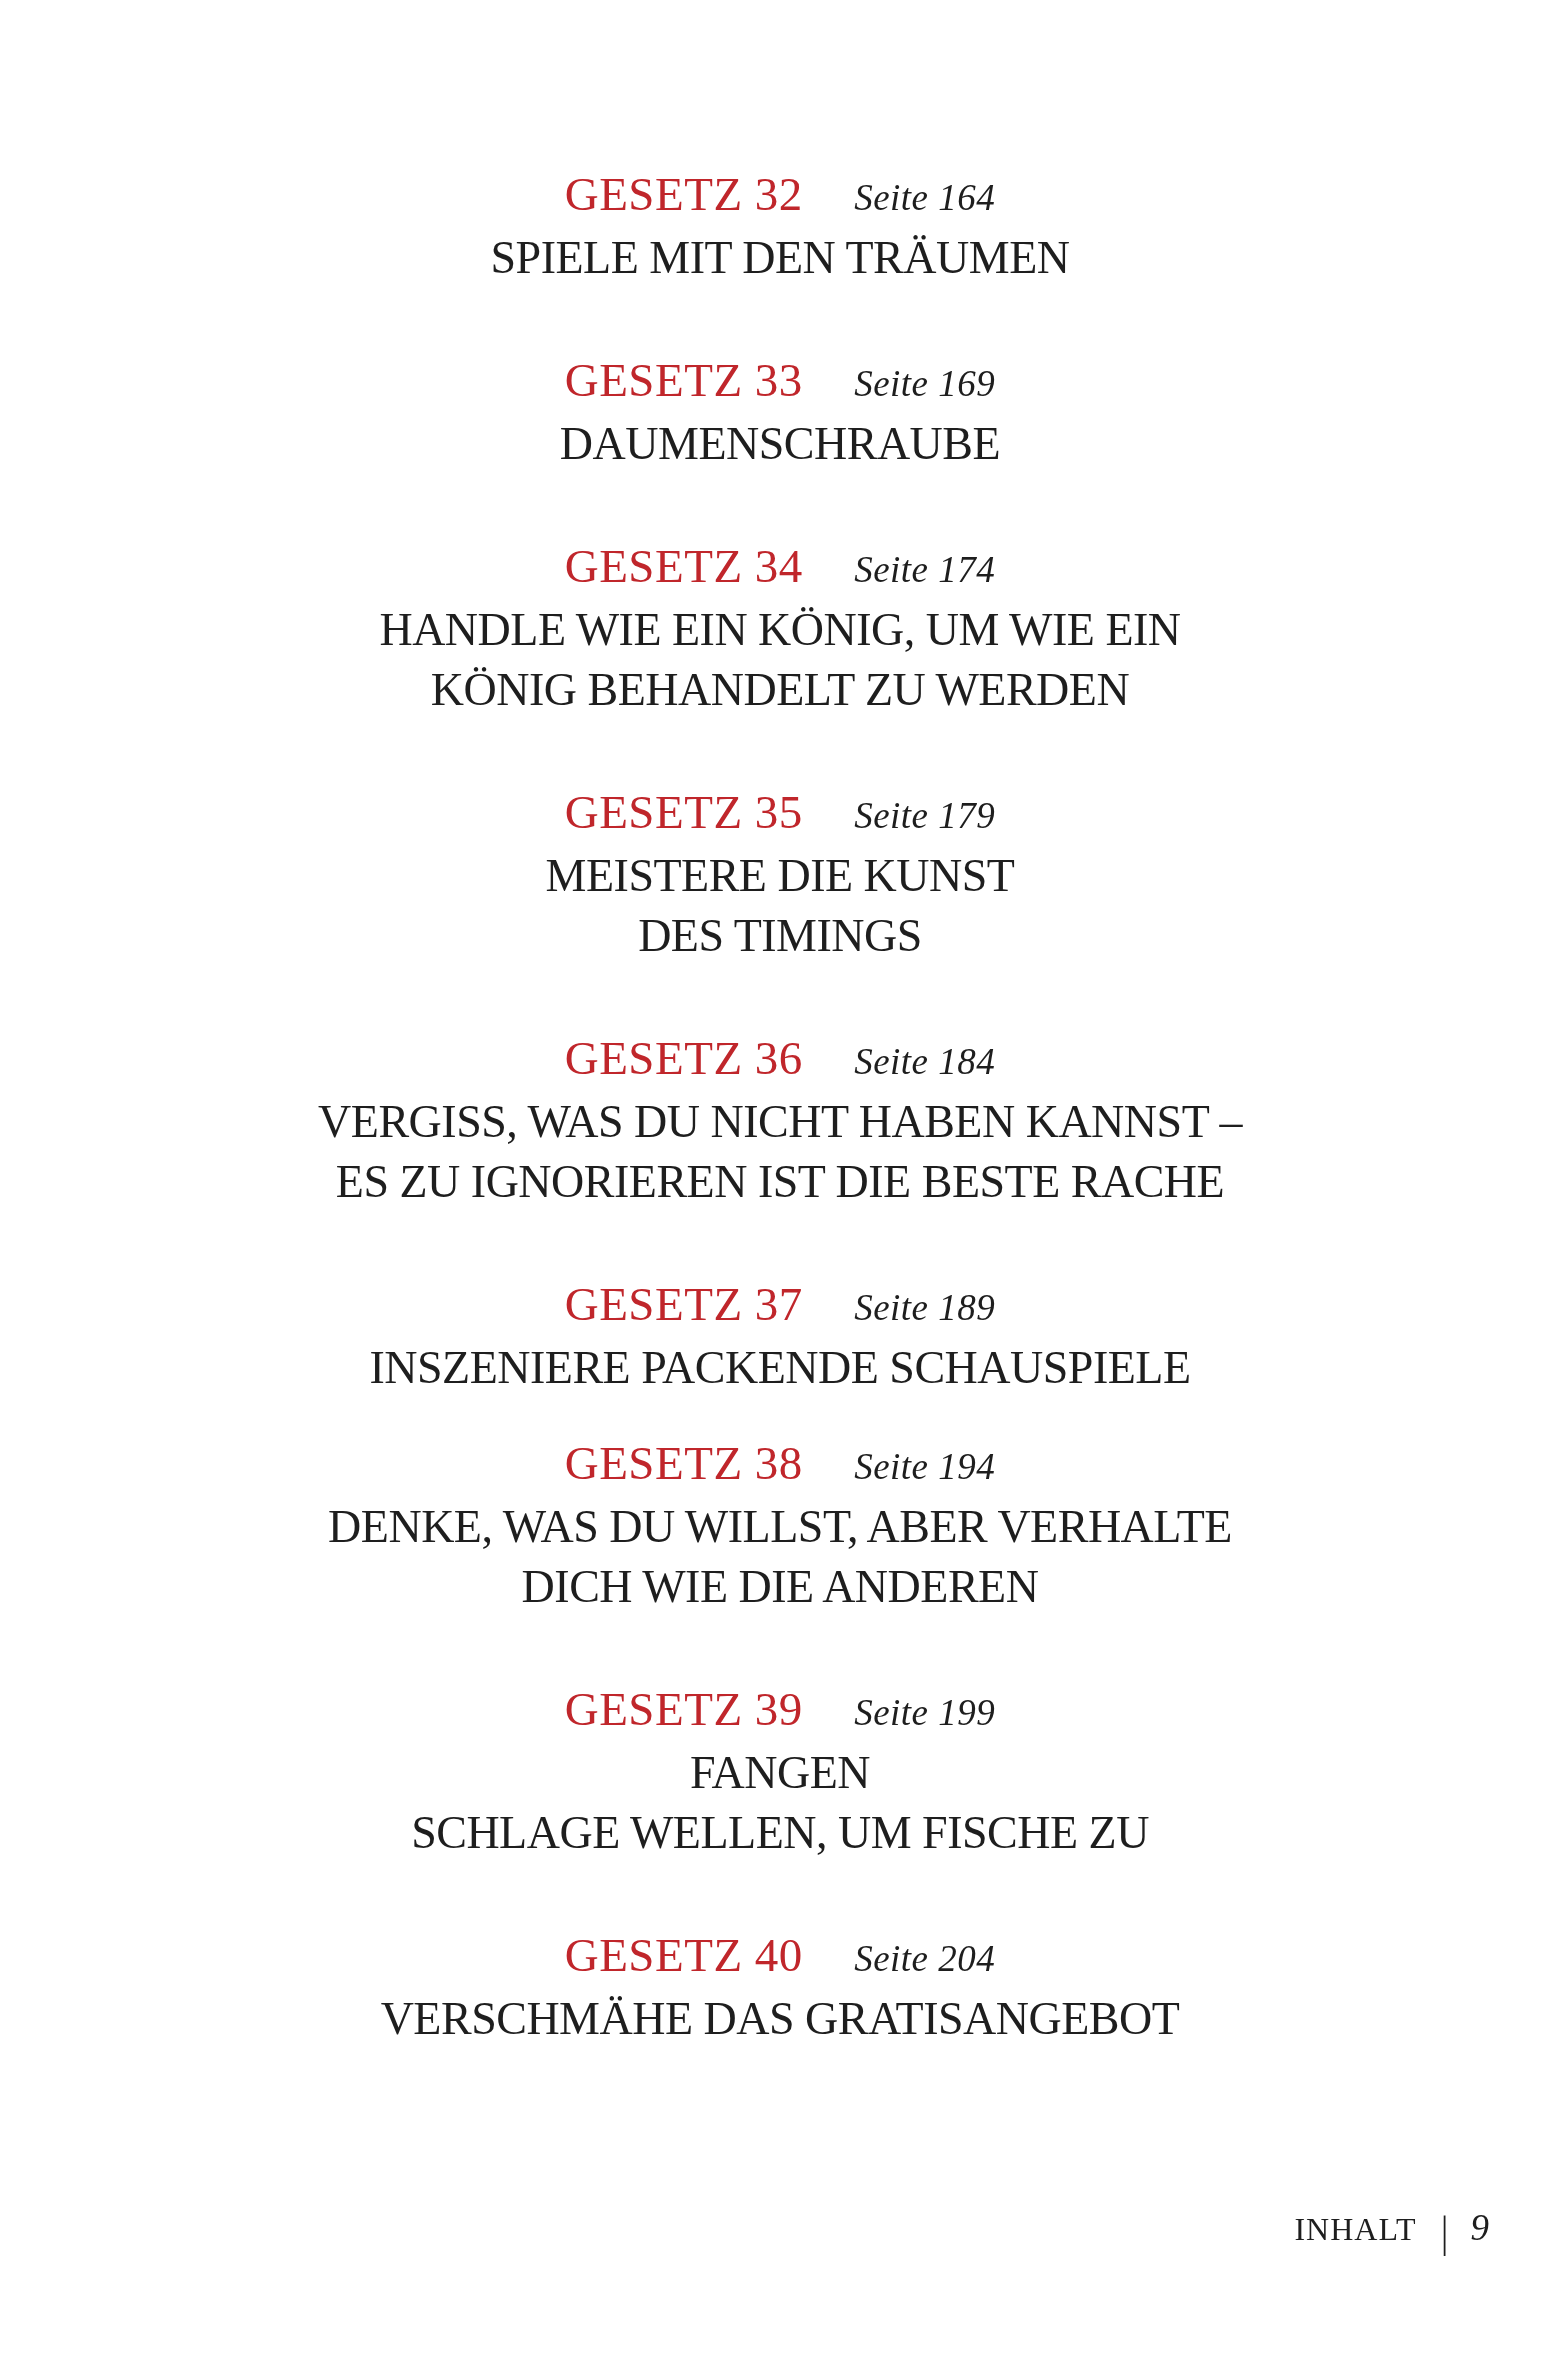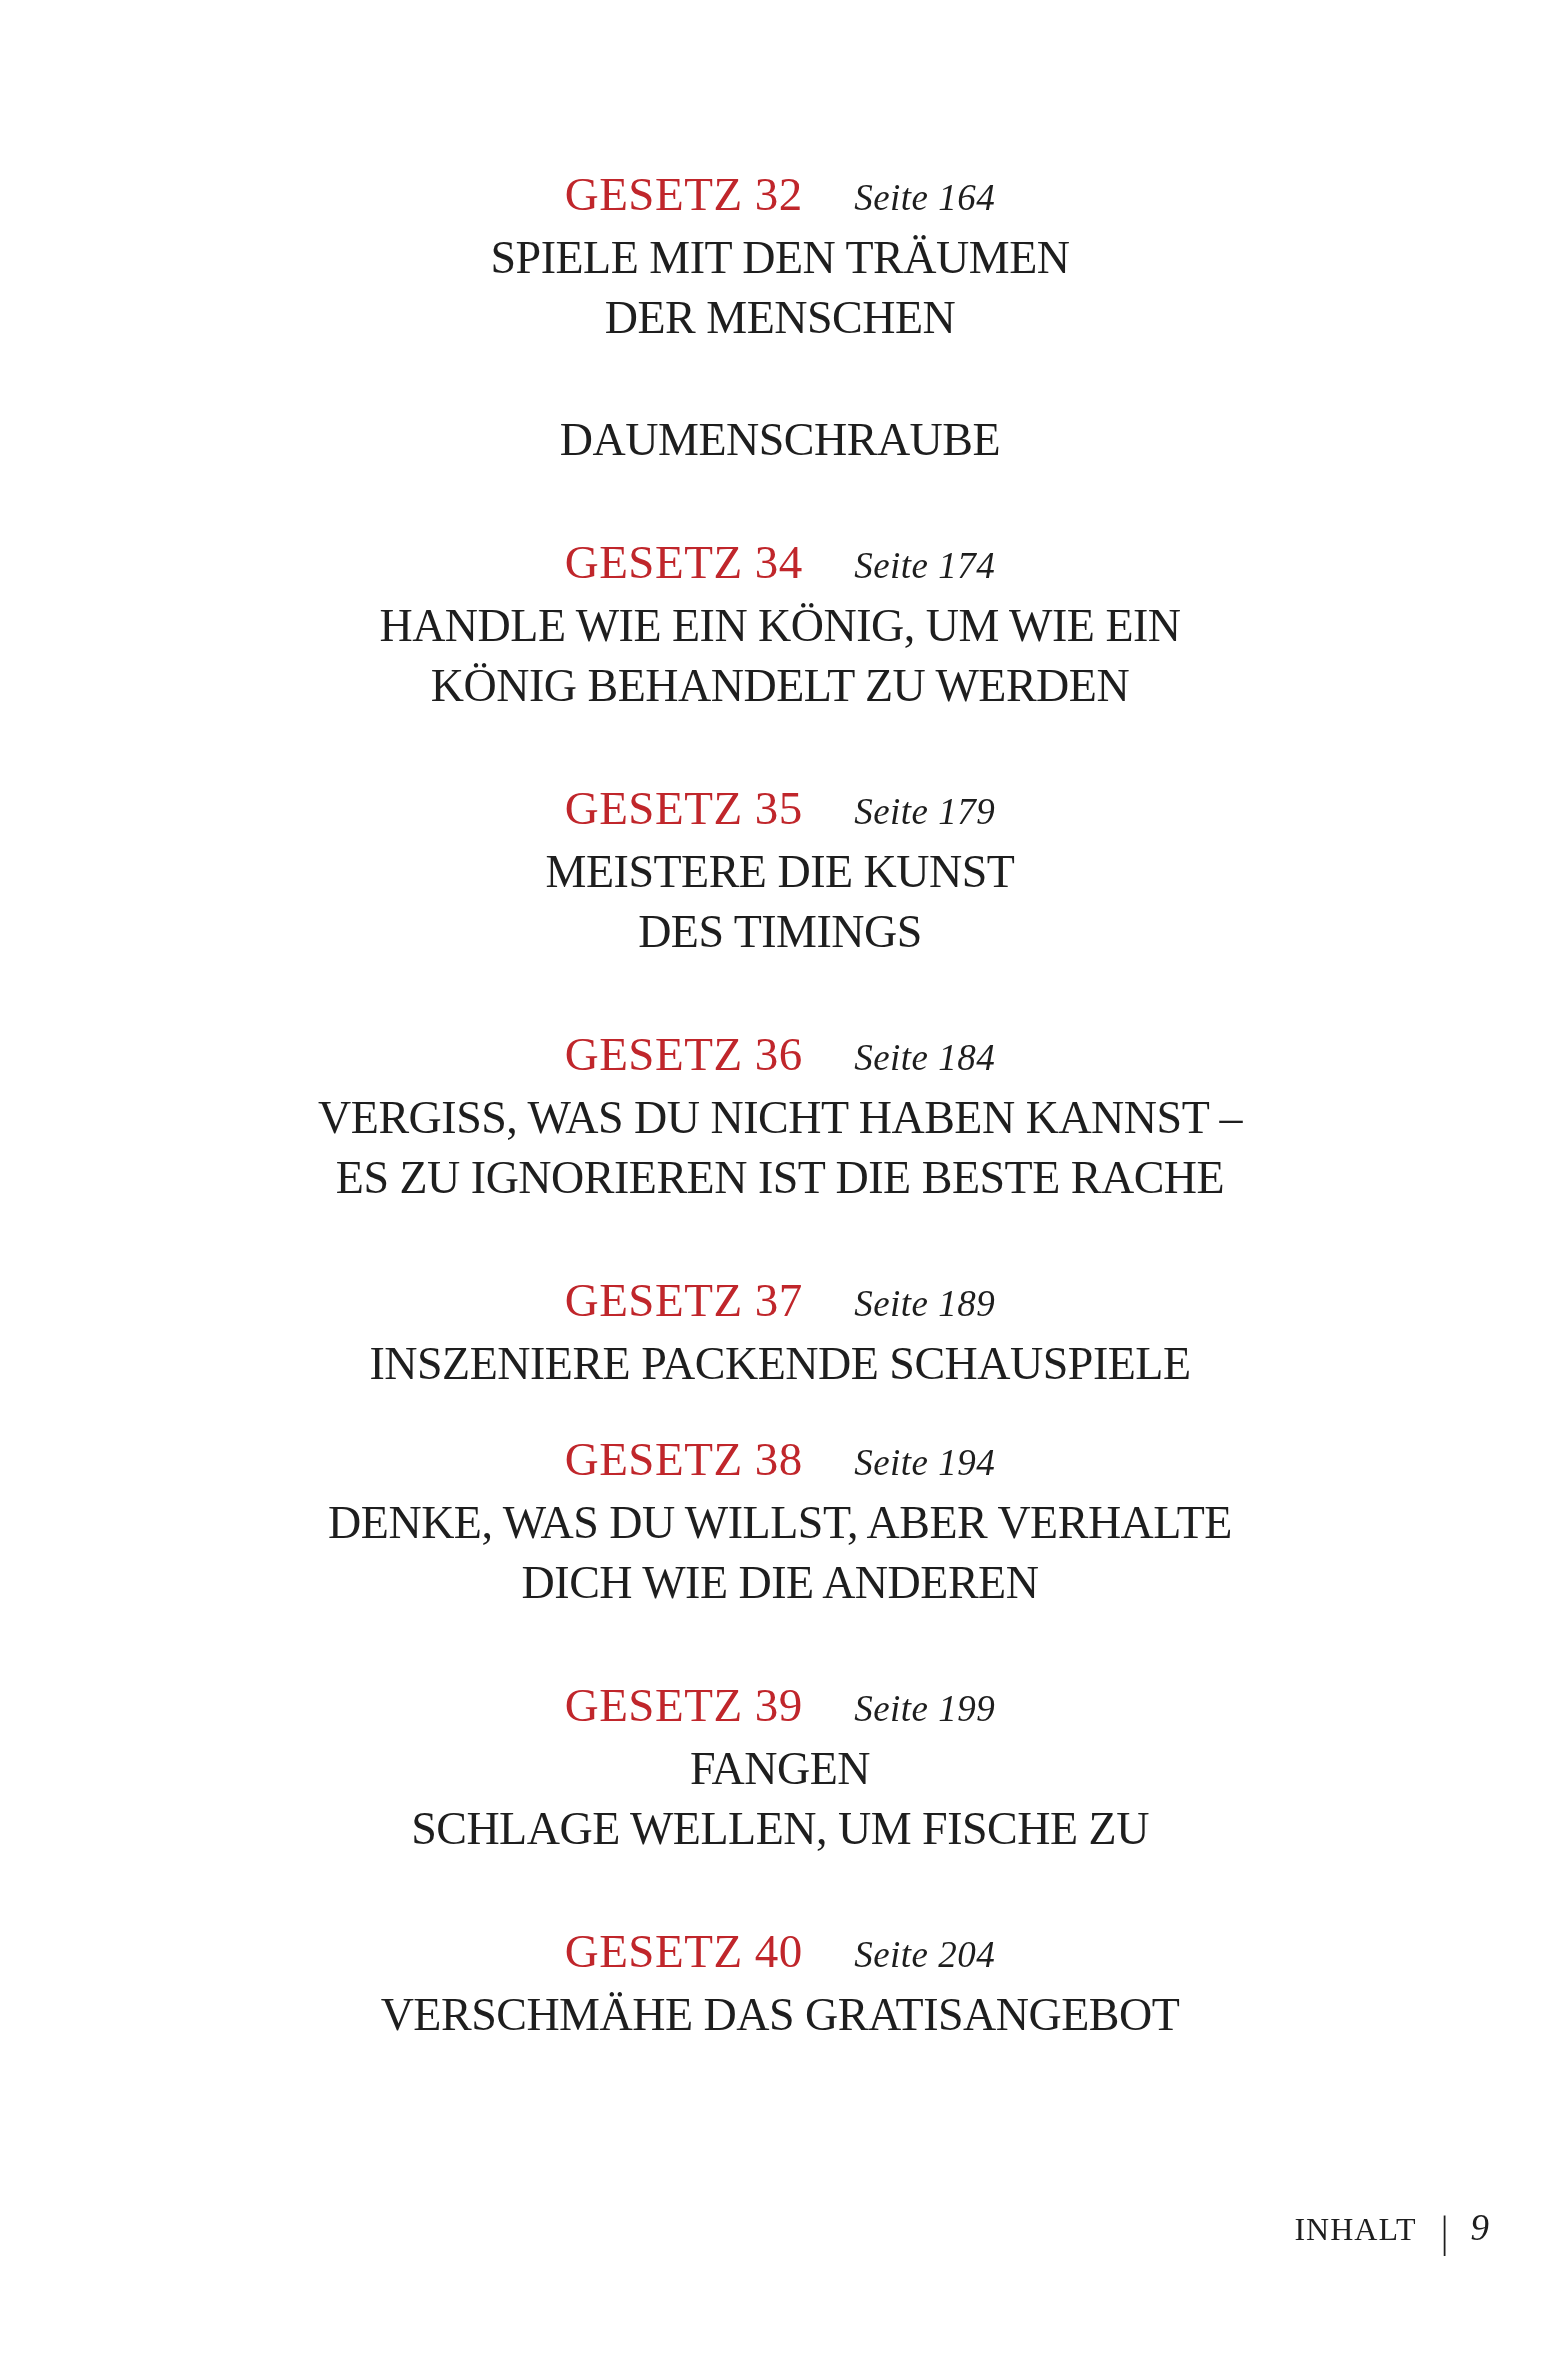--- a/index.html
+++ b/index.html
@@ -80,24 +80,27 @@
 
 <main class="page">
   <section class="toc-content">
 
     <section class="entry">
       <div class="entry-heading">
         <span class="law-label">GESETZ 32</span>
         <span class="page-ref">Seite 164</span>
       </div>
       <div class="title-line">SPIELE MIT DEN TRÄUMEN</div>
-      <div class="title-line">DER MENSCHEN</div>
     </section>
 
     <section class="entry">
+      <div class="entry-heading">
+        <span class="law-label">GESETZ 33</span>
+        <span class="page-ref">Seite 169</span>
+      </div>
       <div class="title-line">DAUMENSCHRAUBE</div>
     </section>
 
     <section class="entry">
       <div class="entry-heading">
         <span class="law-label">GESETZ 34</span>
         <span class="page-ref">Seite 174</span>
       </div>
       <div class="title-line">HANDLE WIE EIN KÖNIG, UM WIE EIN</div>
       <div class="title-line">KÖNIG BEHANDELT ZU WERDEN</div>

